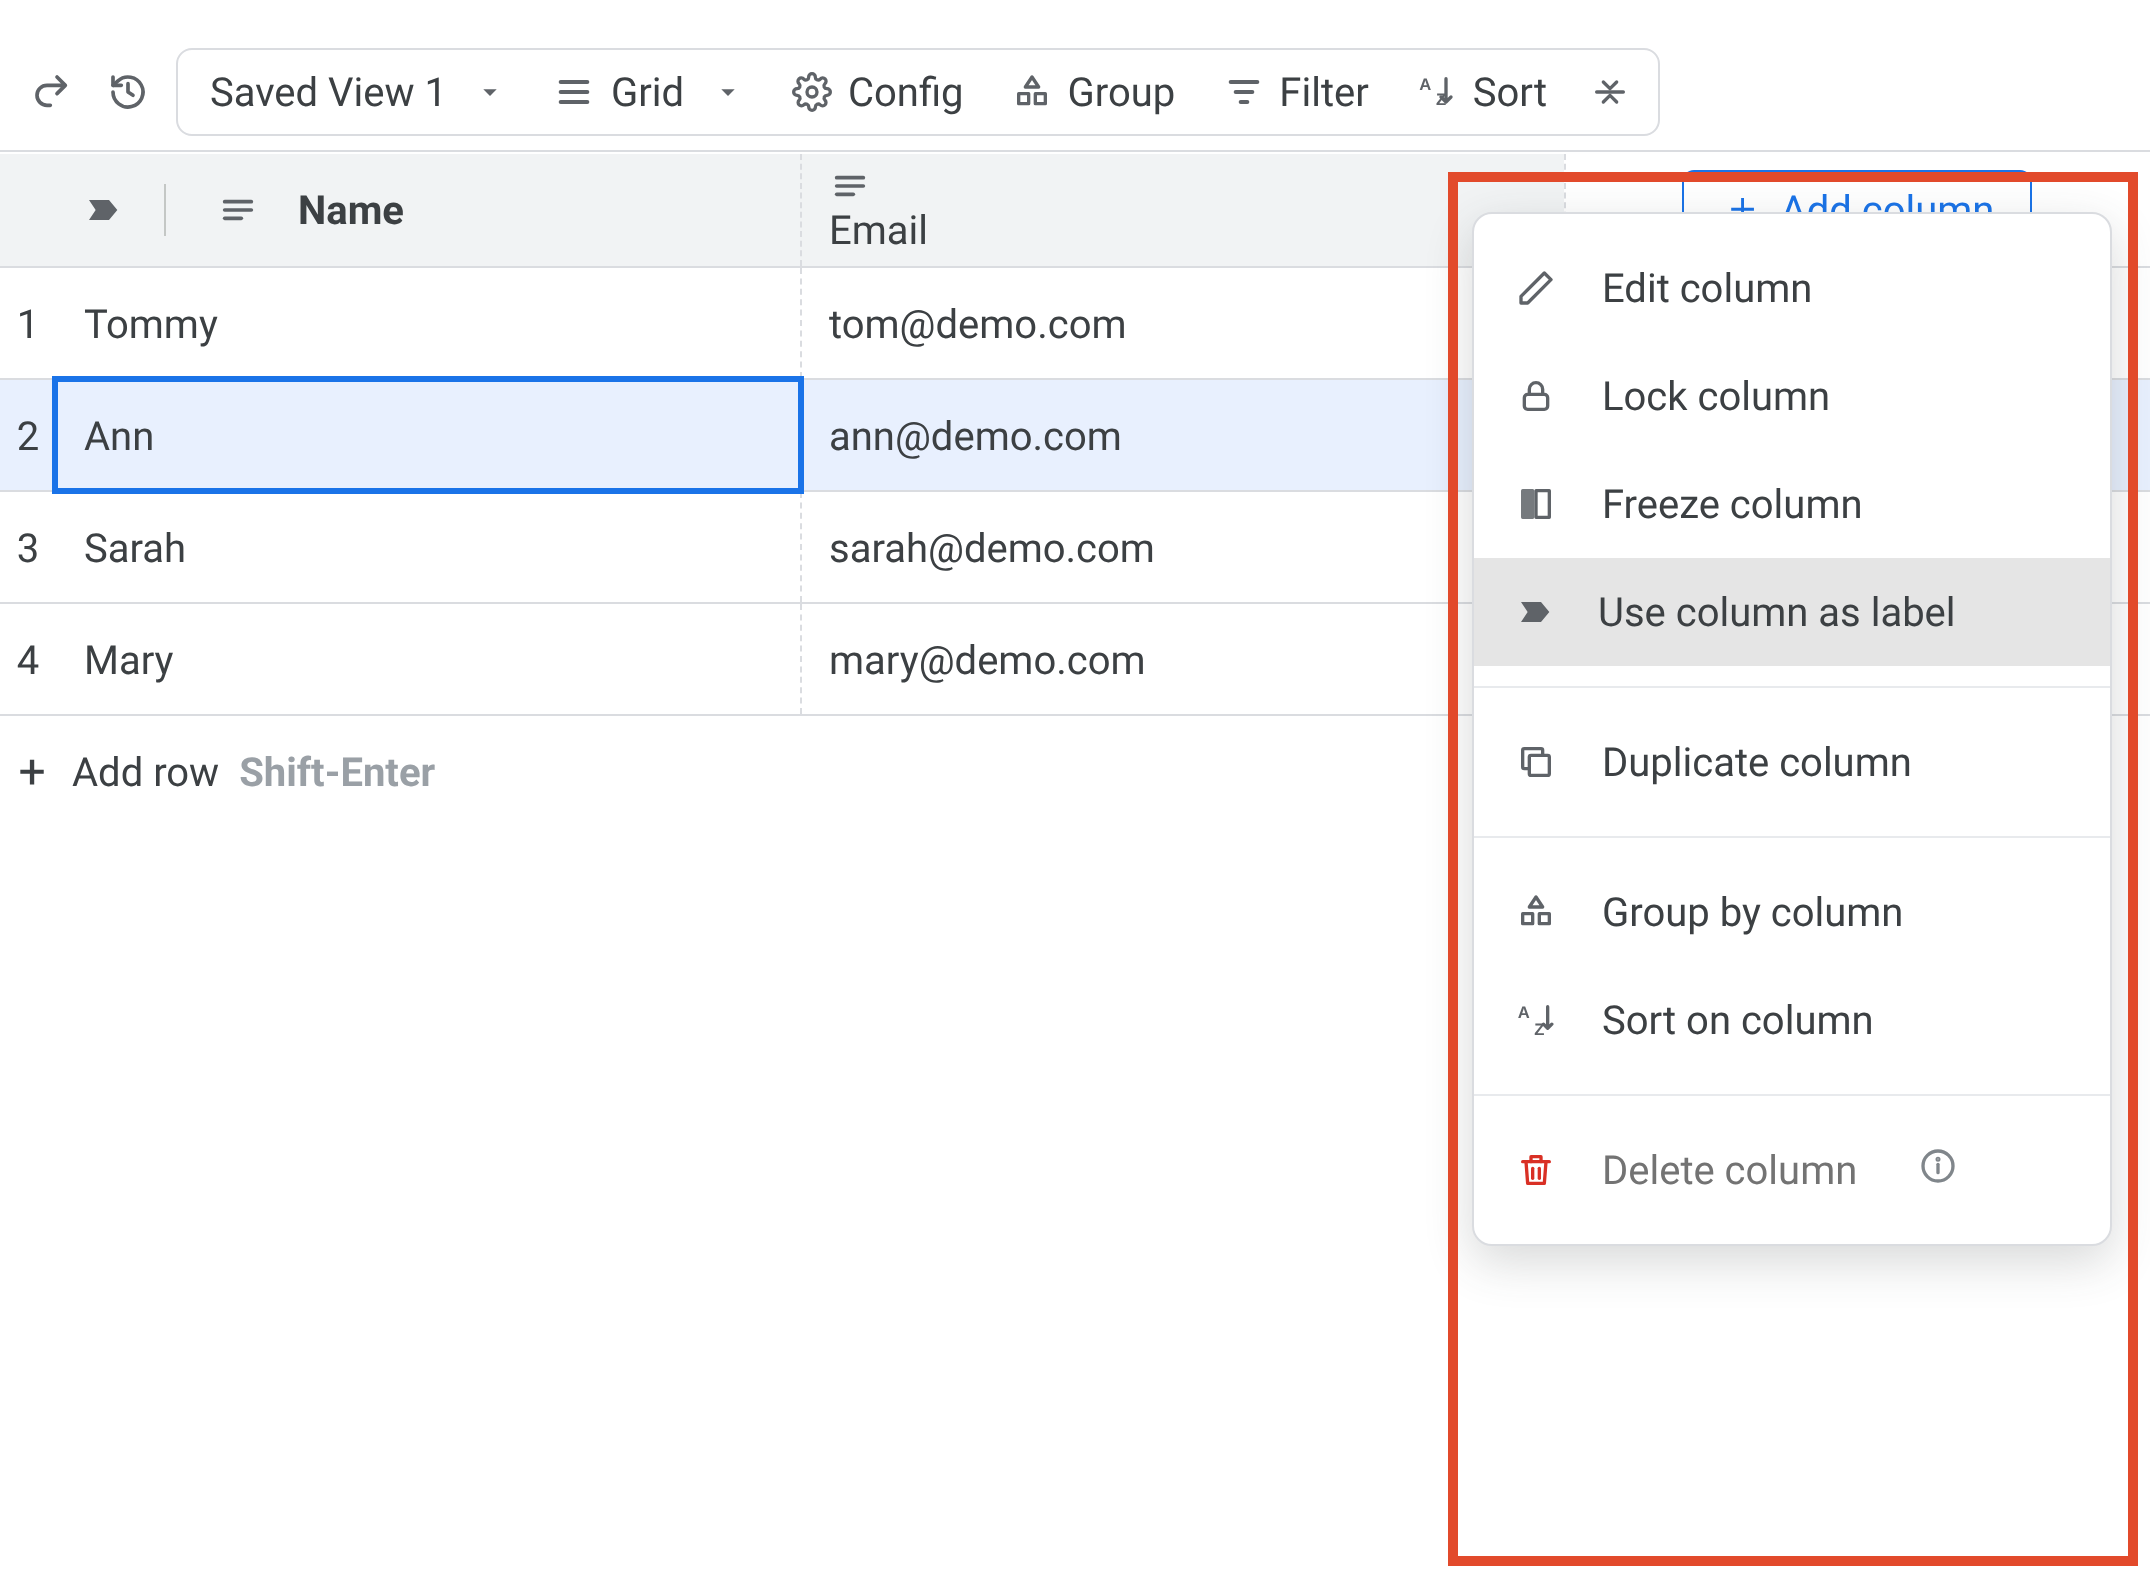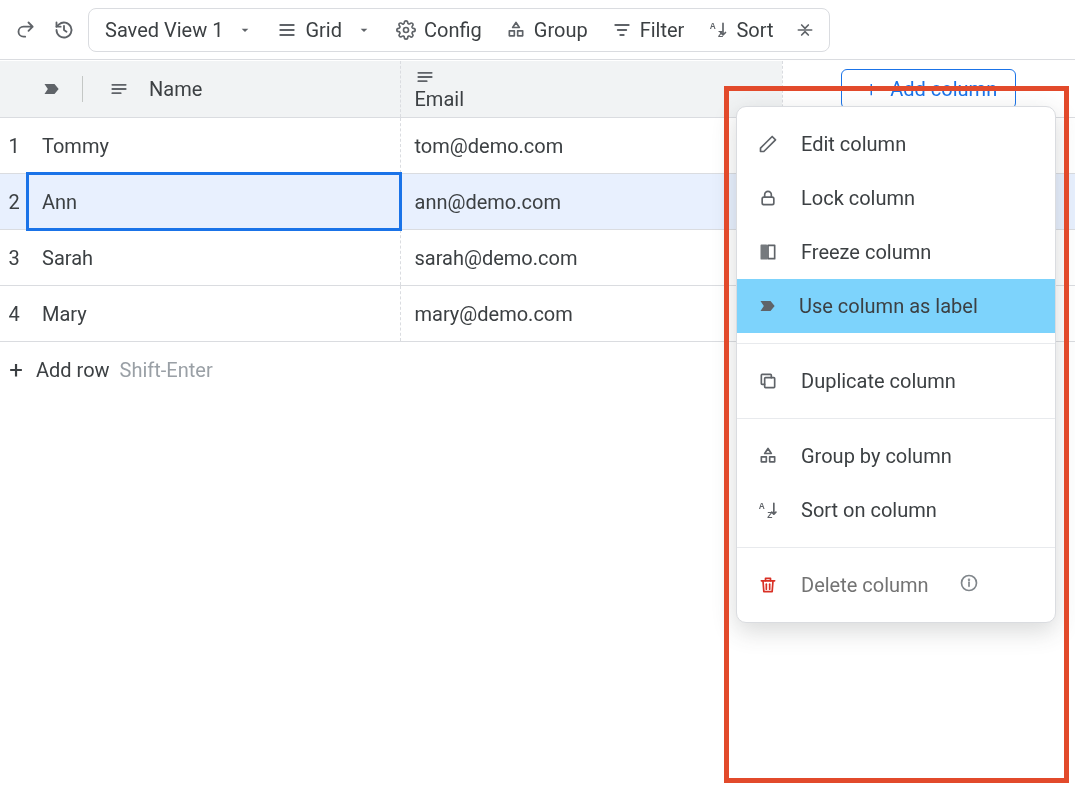--- a/index.html
+++ b/index.html
@@ -14,20 +14,21 @@
   }
 
   
   .toolbar {
     display: flex; align-items: center;
     height: 60px;
     border-bottom: 1px solid #dadce0;
     padding: 0 12px;
     gap: 10px;
     white-space: nowrap;
+    margin-top: 16px;
   }
   .tb-icon {
     width: 28px; height: 28px;
     display: flex; align-items: center; justify-content: center;
     color: #5f6368;
     cursor: pointer;
   }
   .tb-pill {
     display: flex; align-items: center;
     border: 1px solid #dadce0;
@@ -71,21 +72,21 @@
     background: #f1f3f4;
     font-weight: 400;
     color: #3c4043;
   }
   .rownum-col { width: 28px; padding: 0 !important; text-align: center !important; color:#80868b; font-size:18px;}
   .name-col { width: 372px; }
   .email-col { width: 382px; border-left: 1px dashed #dadce0; }
   .add-col { border-left: 1px dashed #dadce0; }
   th.add-col { background:#fff; }
   th.name-col .label-icon-wrap {
-    display:flex; align-items:center; gap:20px;
+    display:flex; align-items:center; gap:20px;font-weight:bold;
   }
   th.name-col .sep-v {
     width:1px; height:26px; background:#c4c7c5; margin-right:6px;
   }
   th .col-text-icon { color:#5f6368; display:flex; align-items:center; }
   .addcol-btn {
     display:flex; align-items:center; justify-content:center;
     gap:8px;
     color:#1a73e8;
     border:1.5px solid #1a73e8;
@@ -107,21 +108,21 @@
     position:absolute; inset:-2px;
     border:3px solid #1a73e8;
     pointer-events:none;
   }
 
   .addrow {
     display:flex; align-items:center; gap:10px;
     height:56px; padding-left:6px;
     color:#3c4043; font-size:20px;
   }
-  .addrow .hint { color:#9aa0a6; }
+  .addrow .hint { color:#9aa0a6;font-weight:bold; }
   .addrow .plus { color:#3c4043; font-size:24px; width:20px; text-align:center;}
 
   
   .highlight-box {
     position:absolute;
     left:724px; top:86px;
     width:345px; height:697px;
     border:5px solid #e24a2b;
     pointer-events:none;
   }
@@ -142,21 +143,21 @@
   }
   .menu-item {
     display:flex; align-items:center;
     gap:22px;
     padding:0 20px;
     height:54px;
     font-size:20px;
     color:#3c4043;
     cursor:pointer;
   }
-  .menu-item.hover { background:#7dd3fc;gap:20px; }
+  .menu-item.hover { background:#e5e5e5;gap:20px; }
   .menu-item .micon { width:22px; height:22px; color:#5f6368; display:flex; align-items:center; justify-content:center;}
   .menu-item.danger { color:#737373; }
   .menu-item.danger .micon { color:#d93025; }
   .menu-item .info { margin-left:8px; color:#80868b; }
 
 </style>
 </head>
 <body>
 
 <div class="toolbar">

